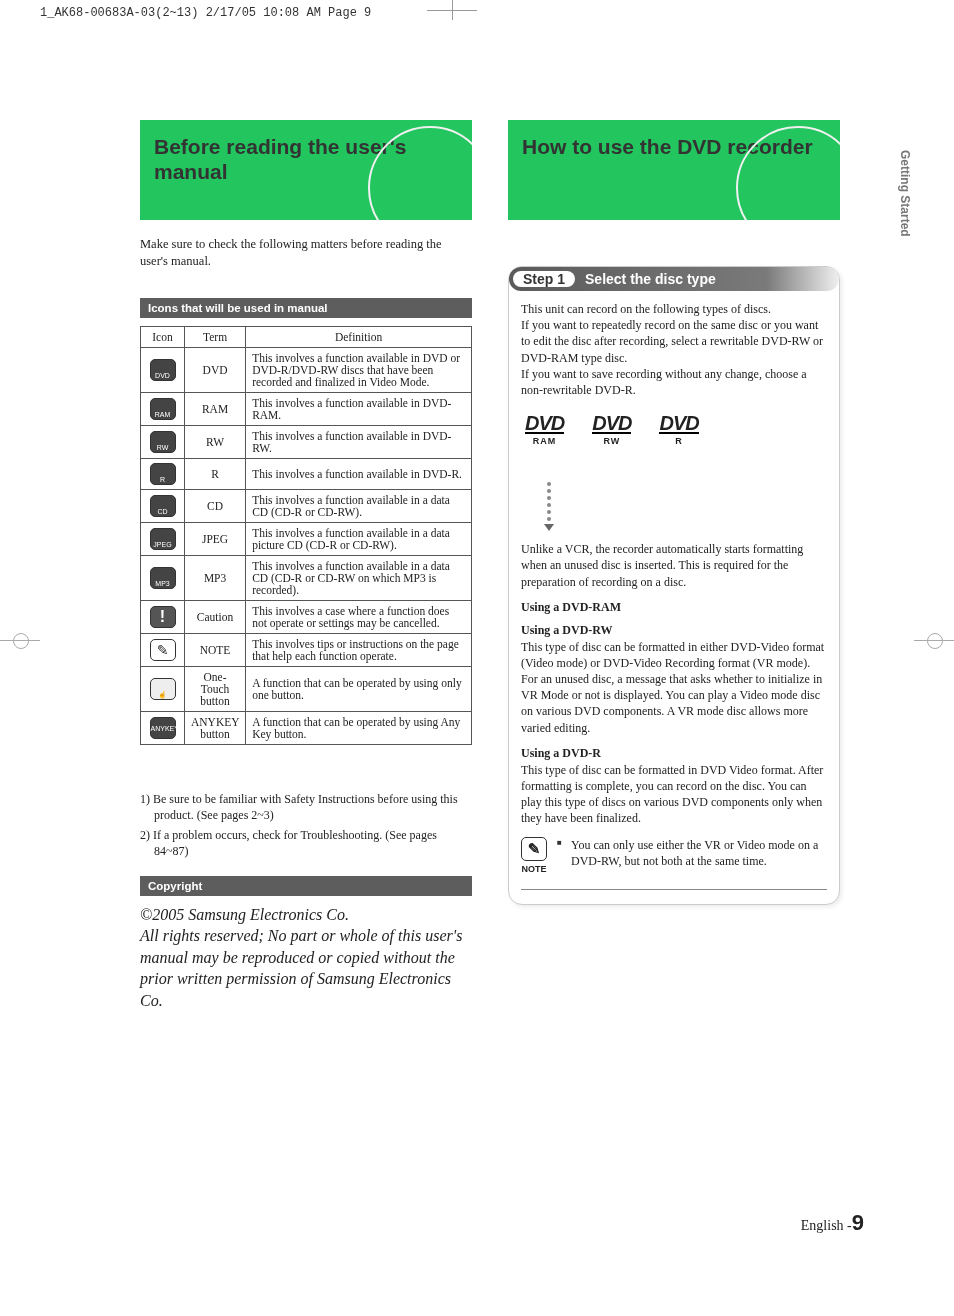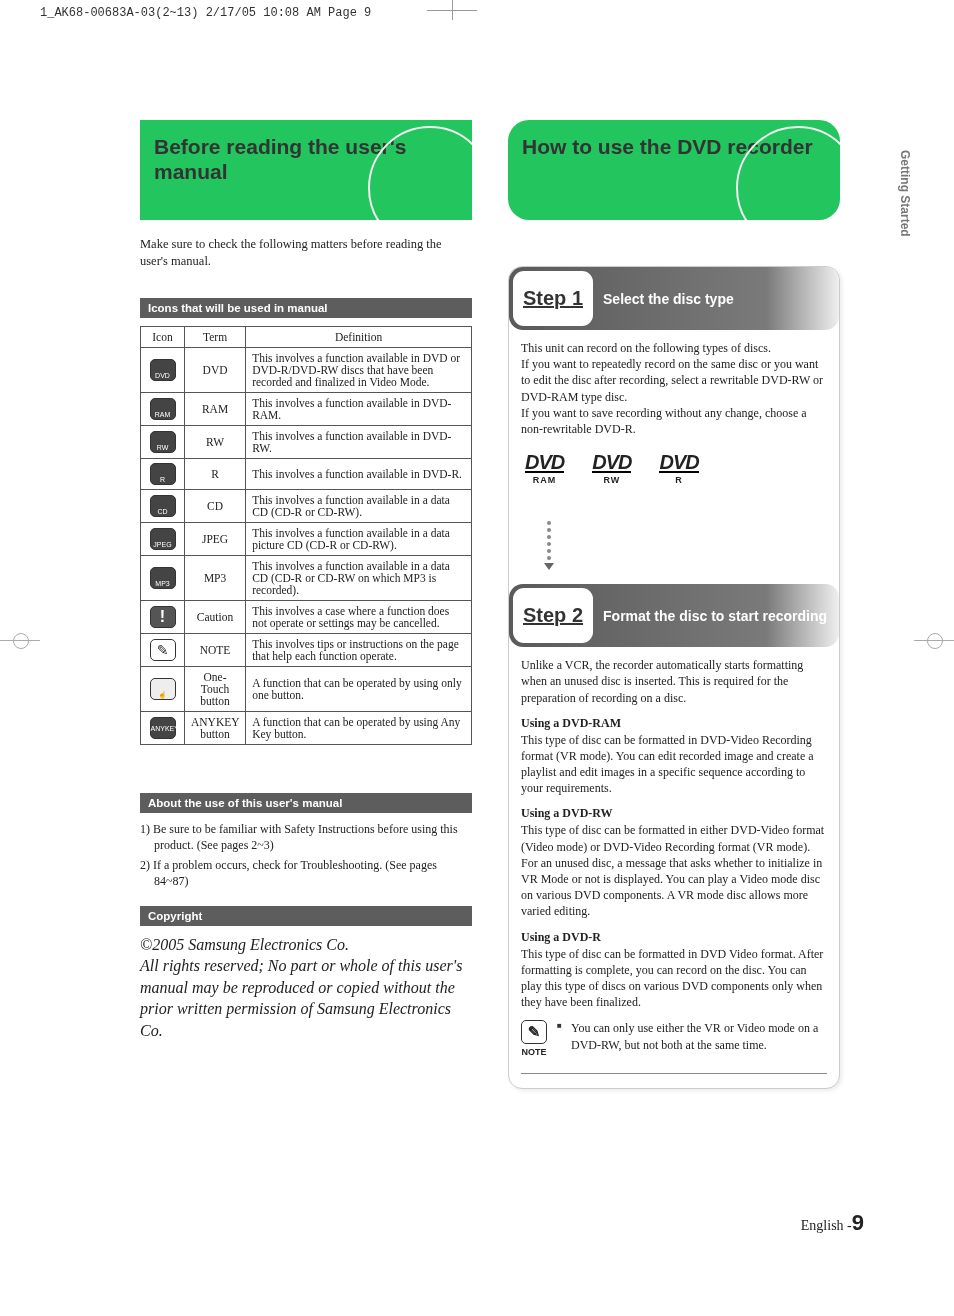--- a/index.html
+++ b/index.html
@@ -140,26 +140,25 @@
     border-radius: 14px;
     padding: 4px 8px 4px 4px;
     display: flex;
     align-items: center;
     margin: 14px 0 10px 0;
     font-family: Arial, Helvetica, sans-serif;
   }
   .step-pill {
     background: #fff;
     border-radius: 11px;
-    padding: 16px 10px;
-    font-weight: bold;
-    font-size: 20px;
+    padding: 0 10px;
+    font-weight: bold;
+    font-size: 14px;
     color: #333;
     margin-right: 10px;
-    text-decoration: underline;
   }
   .step-label {
     color: #fff;
     font-weight: bold;
     font-size: 14px;
   }
   .body-text {
     font-size: 12px;
     line-height: 1.35;
     margin-bottom: 10px;
@@ -232,21 +231,21 @@
     font-size: 14px;
   }
   .page-no b { font-size: 22px; font-family: Arial; }
   .round-box {
     border:1px solid #ccc;
     border-radius: 14px;
     padding: 0;
     background:#fff;
     box-shadow: 2px 2px 4px rgba(0,0,0,0.08);
   }
-  .hero-right { min-height:100px;border-radius:21px; }
+  .hero-right { min-height:100px; }
 </style>
 </head>
 <body>
 
 <div class="page">
 
   <div class="print-header">1_AK68-00683A-03(2~13)  2/17/05  10:08 AM  Page 9</div>
   <div class="top-cross"></div>
   <div class="side-mark-left"></div>
   <div class="side-mark-right"></div>
@@ -322,21 +321,20 @@
             </tr>
           <tr>
               <td class="icon-cell"><span class="mini-icon anykey">ANYKEY</span></td>
               <td class="term-cell">ANYKEY button</td>
               <td>A function that can be operated by using Any Key button.</td>
             </tr>
         </tbody>
       </table>
 
       <div style="height:40px"></div>
-      <div class="bar-header">About the use of this user's manual</div>
       <ul class="about-list">
         <li>1) Be sure to be familiar with Safety Instructions before using this product. (See pages 2~3)</li>
         <li>2) If a problem occurs, check for Troubleshooting. (See pages 84~87)</li>
       </ul>
 
       <div class="bar-header">Copyright</div>
       <div class="copyright-body" style="white-space:pre-line">©2005 Samsung Electronics Co.
 All rights reserved; No part or whole of this user's manual may be reproduced or copied without the prior written permission of Samsung Electronics Co.</div>
     </div>
 
@@ -373,29 +371,24 @@
             <span></span>
               <span></span>
               <span></span>
               <span></span>
               <span></span>
               <span></span>
               <span class="tri"></span>
           </div>
         </div>
 
-        <div class="step-band">
-          <span class="step-pill">Step 2</span>
-          <span class="step-label">Format the disc to start recording</span>
-        </div>
         <div style="padding:0 12px 14px 12px;">
           <div class="body-text">Unlike a VCR, the recorder automatically starts formatting when an unused disc is inserted. This is required for the preparation of recording on a disc.</div>
 
           <div class="sub-heading">Using a DVD-RAM</div>
-          <div class="body-text">This type of disc can be formatted in DVD-Video Recording format (VR mode). You can edit recorded image and create a playlist and edit images in a specific sequence according to your requirements.</div>
 
           <div class="sub-heading">Using a DVD-RW</div>
           <div class="body-text">This type of disc can be formatted in either DVD-Video format (Video mode) or DVD-Video Recording format (VR mode). For an unused disc, a message that asks whether to initialize in VR Mode or not is displayed. You can play a Video mode disc on various DVD components. A VR mode disc allows more varied editing.</div>
 
           <div class="sub-heading">Using a DVD-R</div>
           <div class="body-text">This type of disc can be formatted in DVD Video format. After formatting is complete, you can record on the disc. You can play this type of discs on various DVD components only when they have been finalized.</div>
 
           <div class="note-block">
             <div class="note-side">
               <div class="note-icon-big">✎</div>

